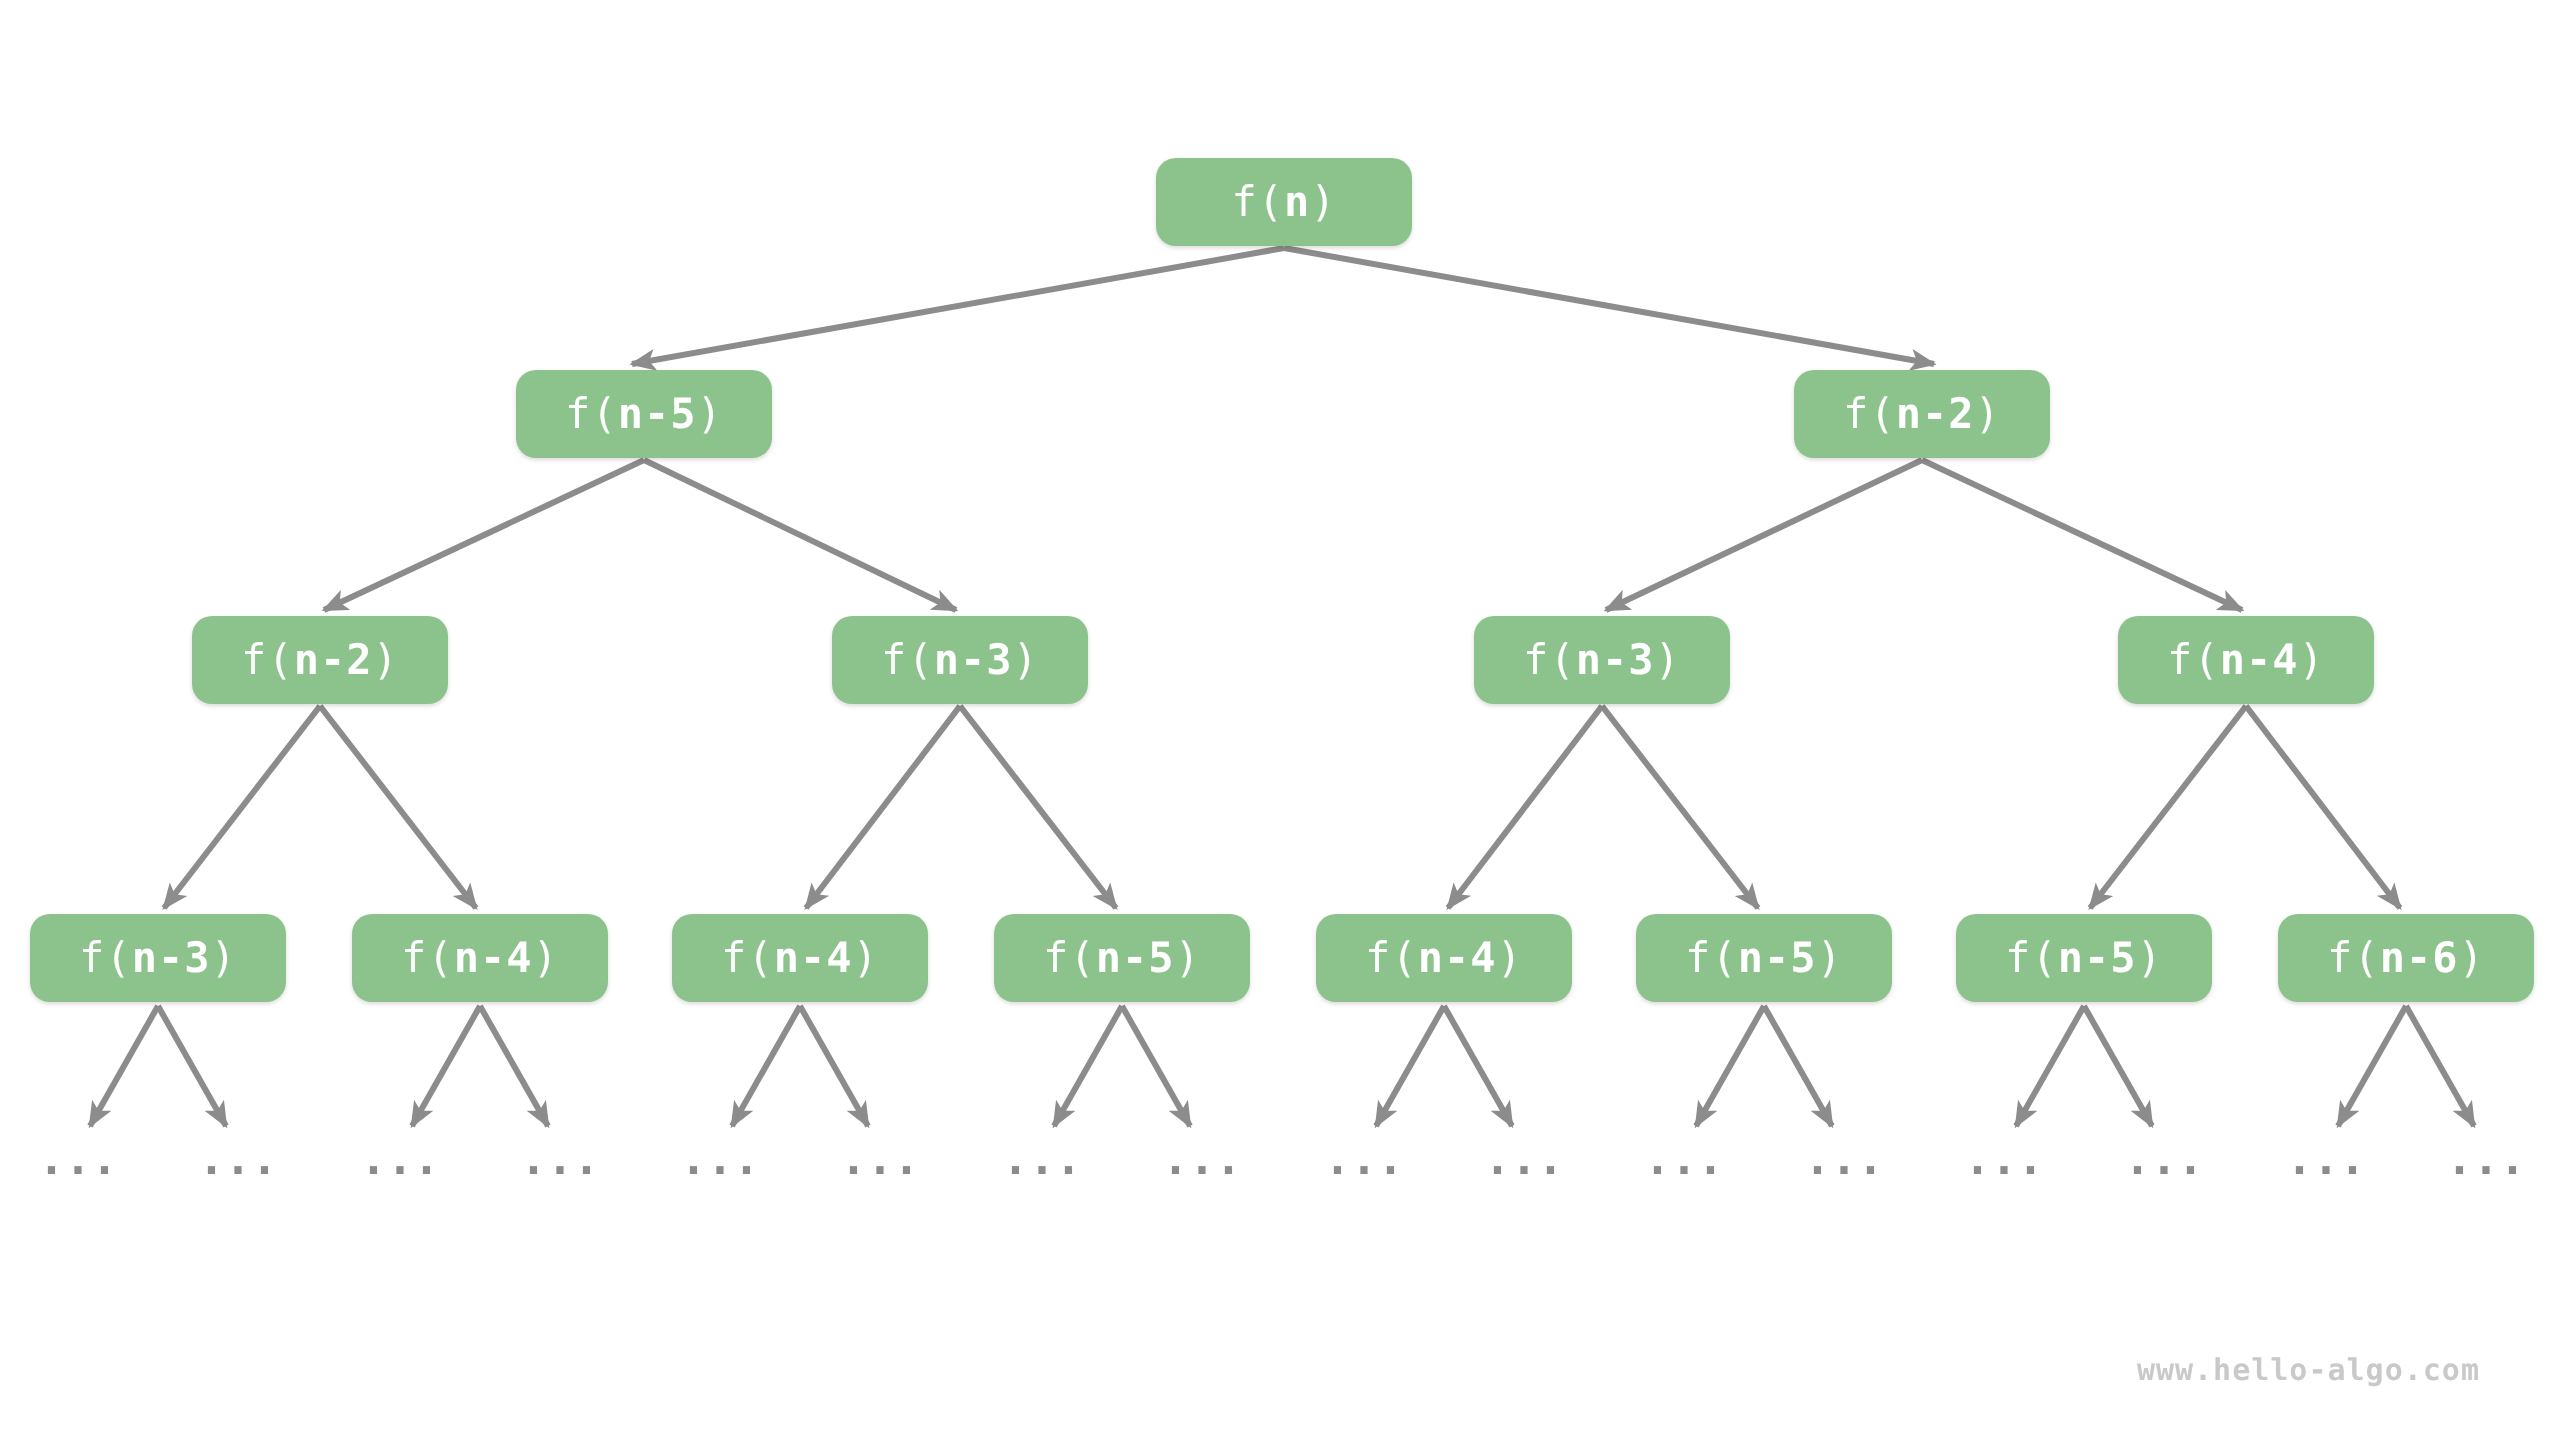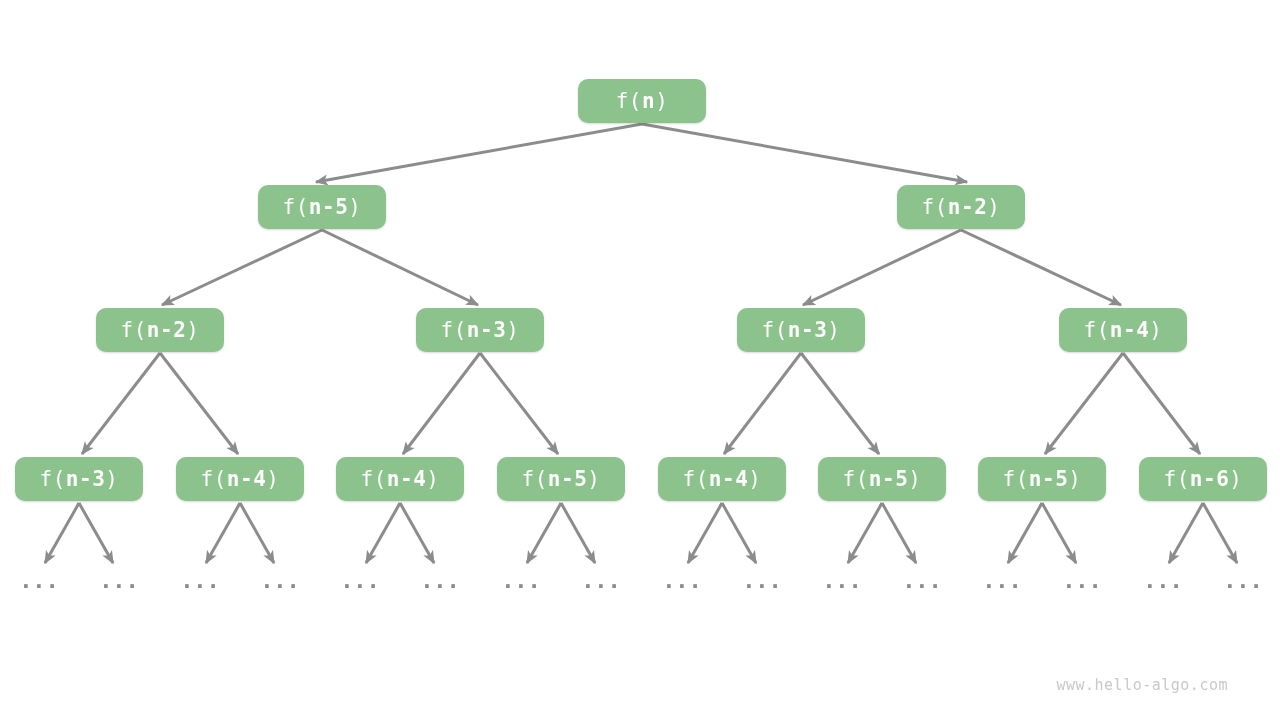--- a/index.html
+++ b/index.html
@@ -30,22 +30,22 @@
     box-shadow:0 1px 2px rgba(0,0,0,0.15);
     letter-spacing:0.5px;
   }
   .node b{font-weight:bold;}
   .dots{
     position:absolute;top:570px;transform:translateX(-50%);
     color:var(--ellipsis);font-size:22px;line-height:22px;font-weight:bold;
     white-space:pre;
   }
   .watermark{
-    position:absolute;right:52px;bottom:26px;
-    color:var(--watermark);font-size:15px;letter-spacing:0.5px;
+    position:absolute;right:40px;bottom:26px;
+    color:var(--watermark);font-size:15px;letter-spacing:0.5px;font-weight:bold;
   }
 </style>
 </head>
 <body>
 
 <div class="stage">
 
   <svg class="edges" viewBox="0 0 1280 720" aria-hidden="true">
     <defs>
       <marker id="ah" viewBox="0 0 10 10" refX="9" refY="5" markerWidth="4.4" markerHeight="4.4" orient="auto">

